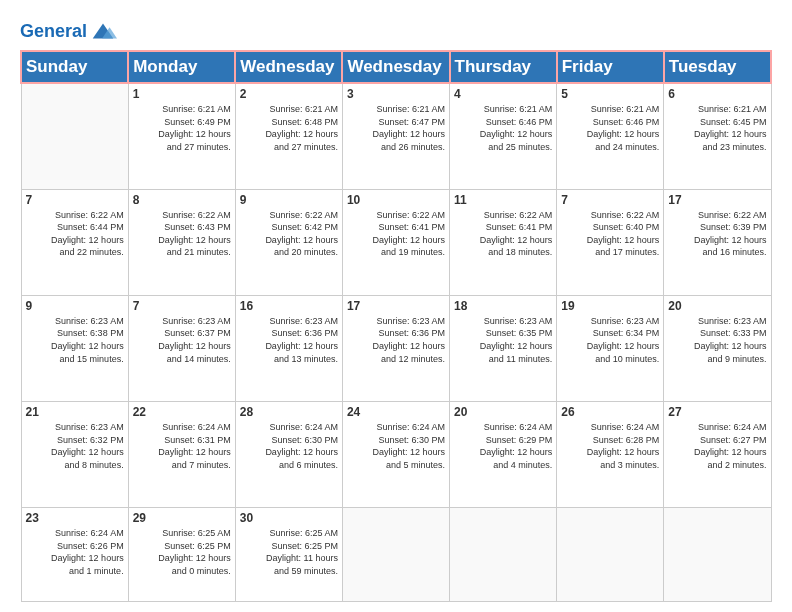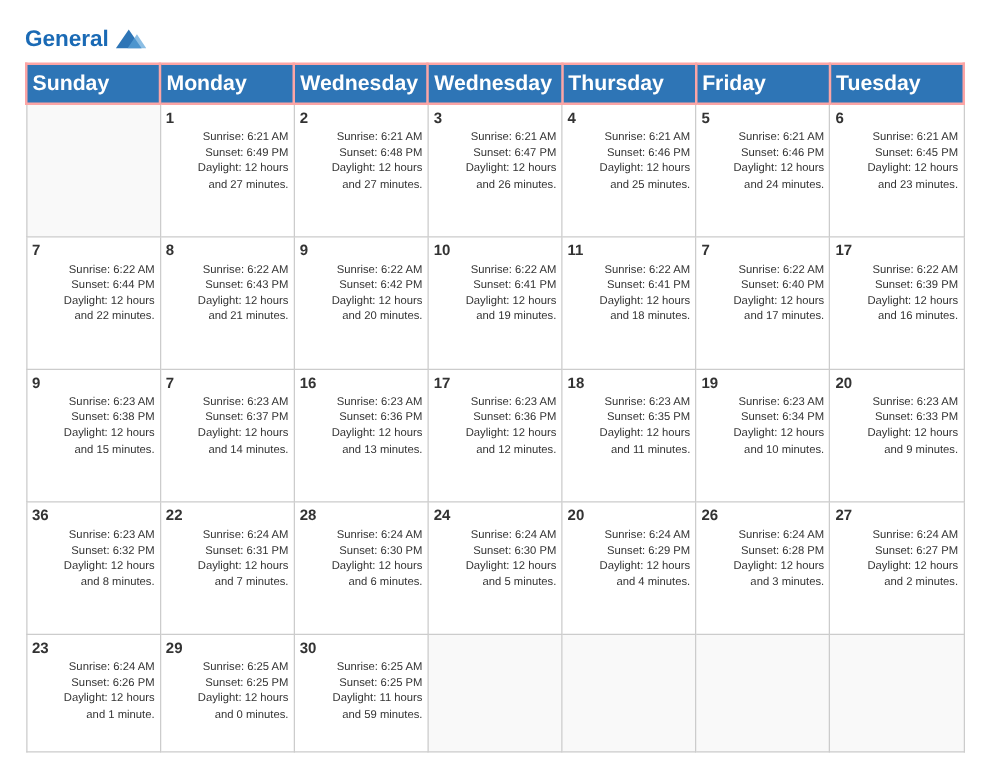--- a/index.html
+++ b/index.html
@@ -280,21 +280,21 @@
           <td>
             <span class="day-number">20</span>
             <div class="day-info" style="white-space: pre-line;">Sunrise: 6:23 AM
 Sunset: 6:33 PM
 Daylight: 12 hours
 and 9 minutes.</div>
           </td>
         </tr>
         <tr>
           <td>
-            <span class="day-number">36</span>
+            <span class="day-number">21</span>
             <div class="day-info" style="white-space: pre-line;">Sunrise: 6:23 AM
 Sunset: 6:32 PM
 Daylight: 12 hours
 and 8 minutes.</div>
           </td>
           <td>
             <span class="day-number">22</span>
             <div class="day-info" style="white-space: pre-line;">Sunrise: 6:24 AM
 Sunset: 6:31 PM
 Daylight: 12 hours

